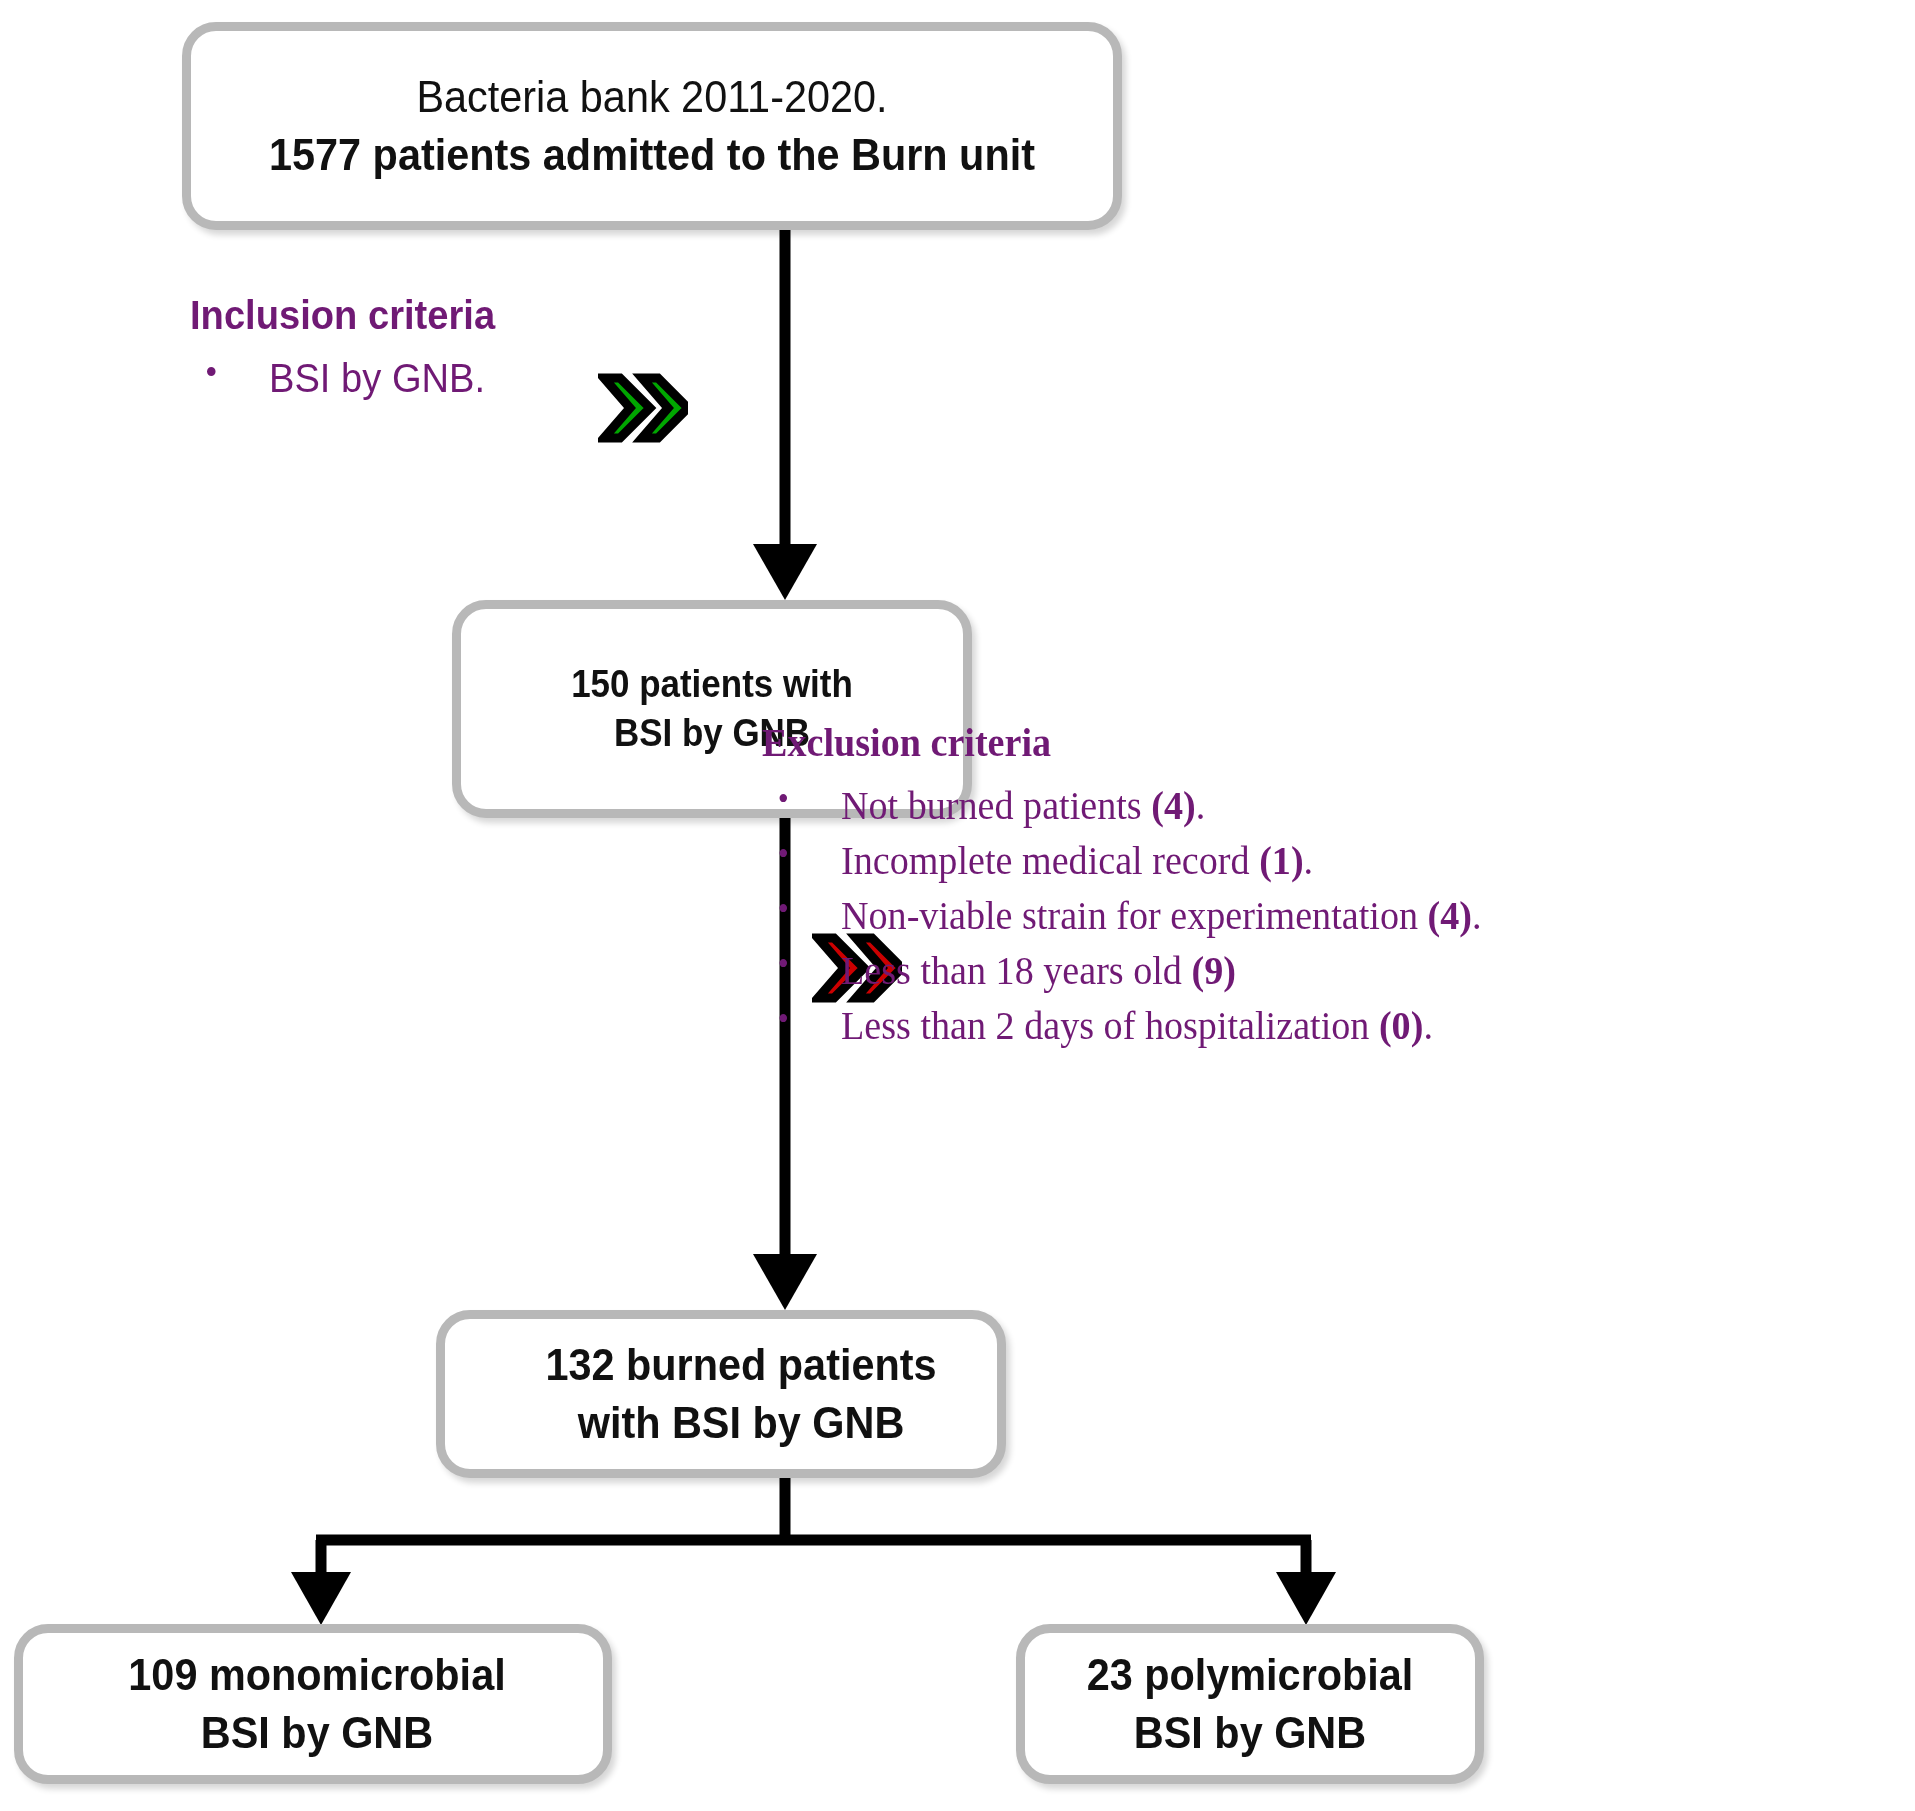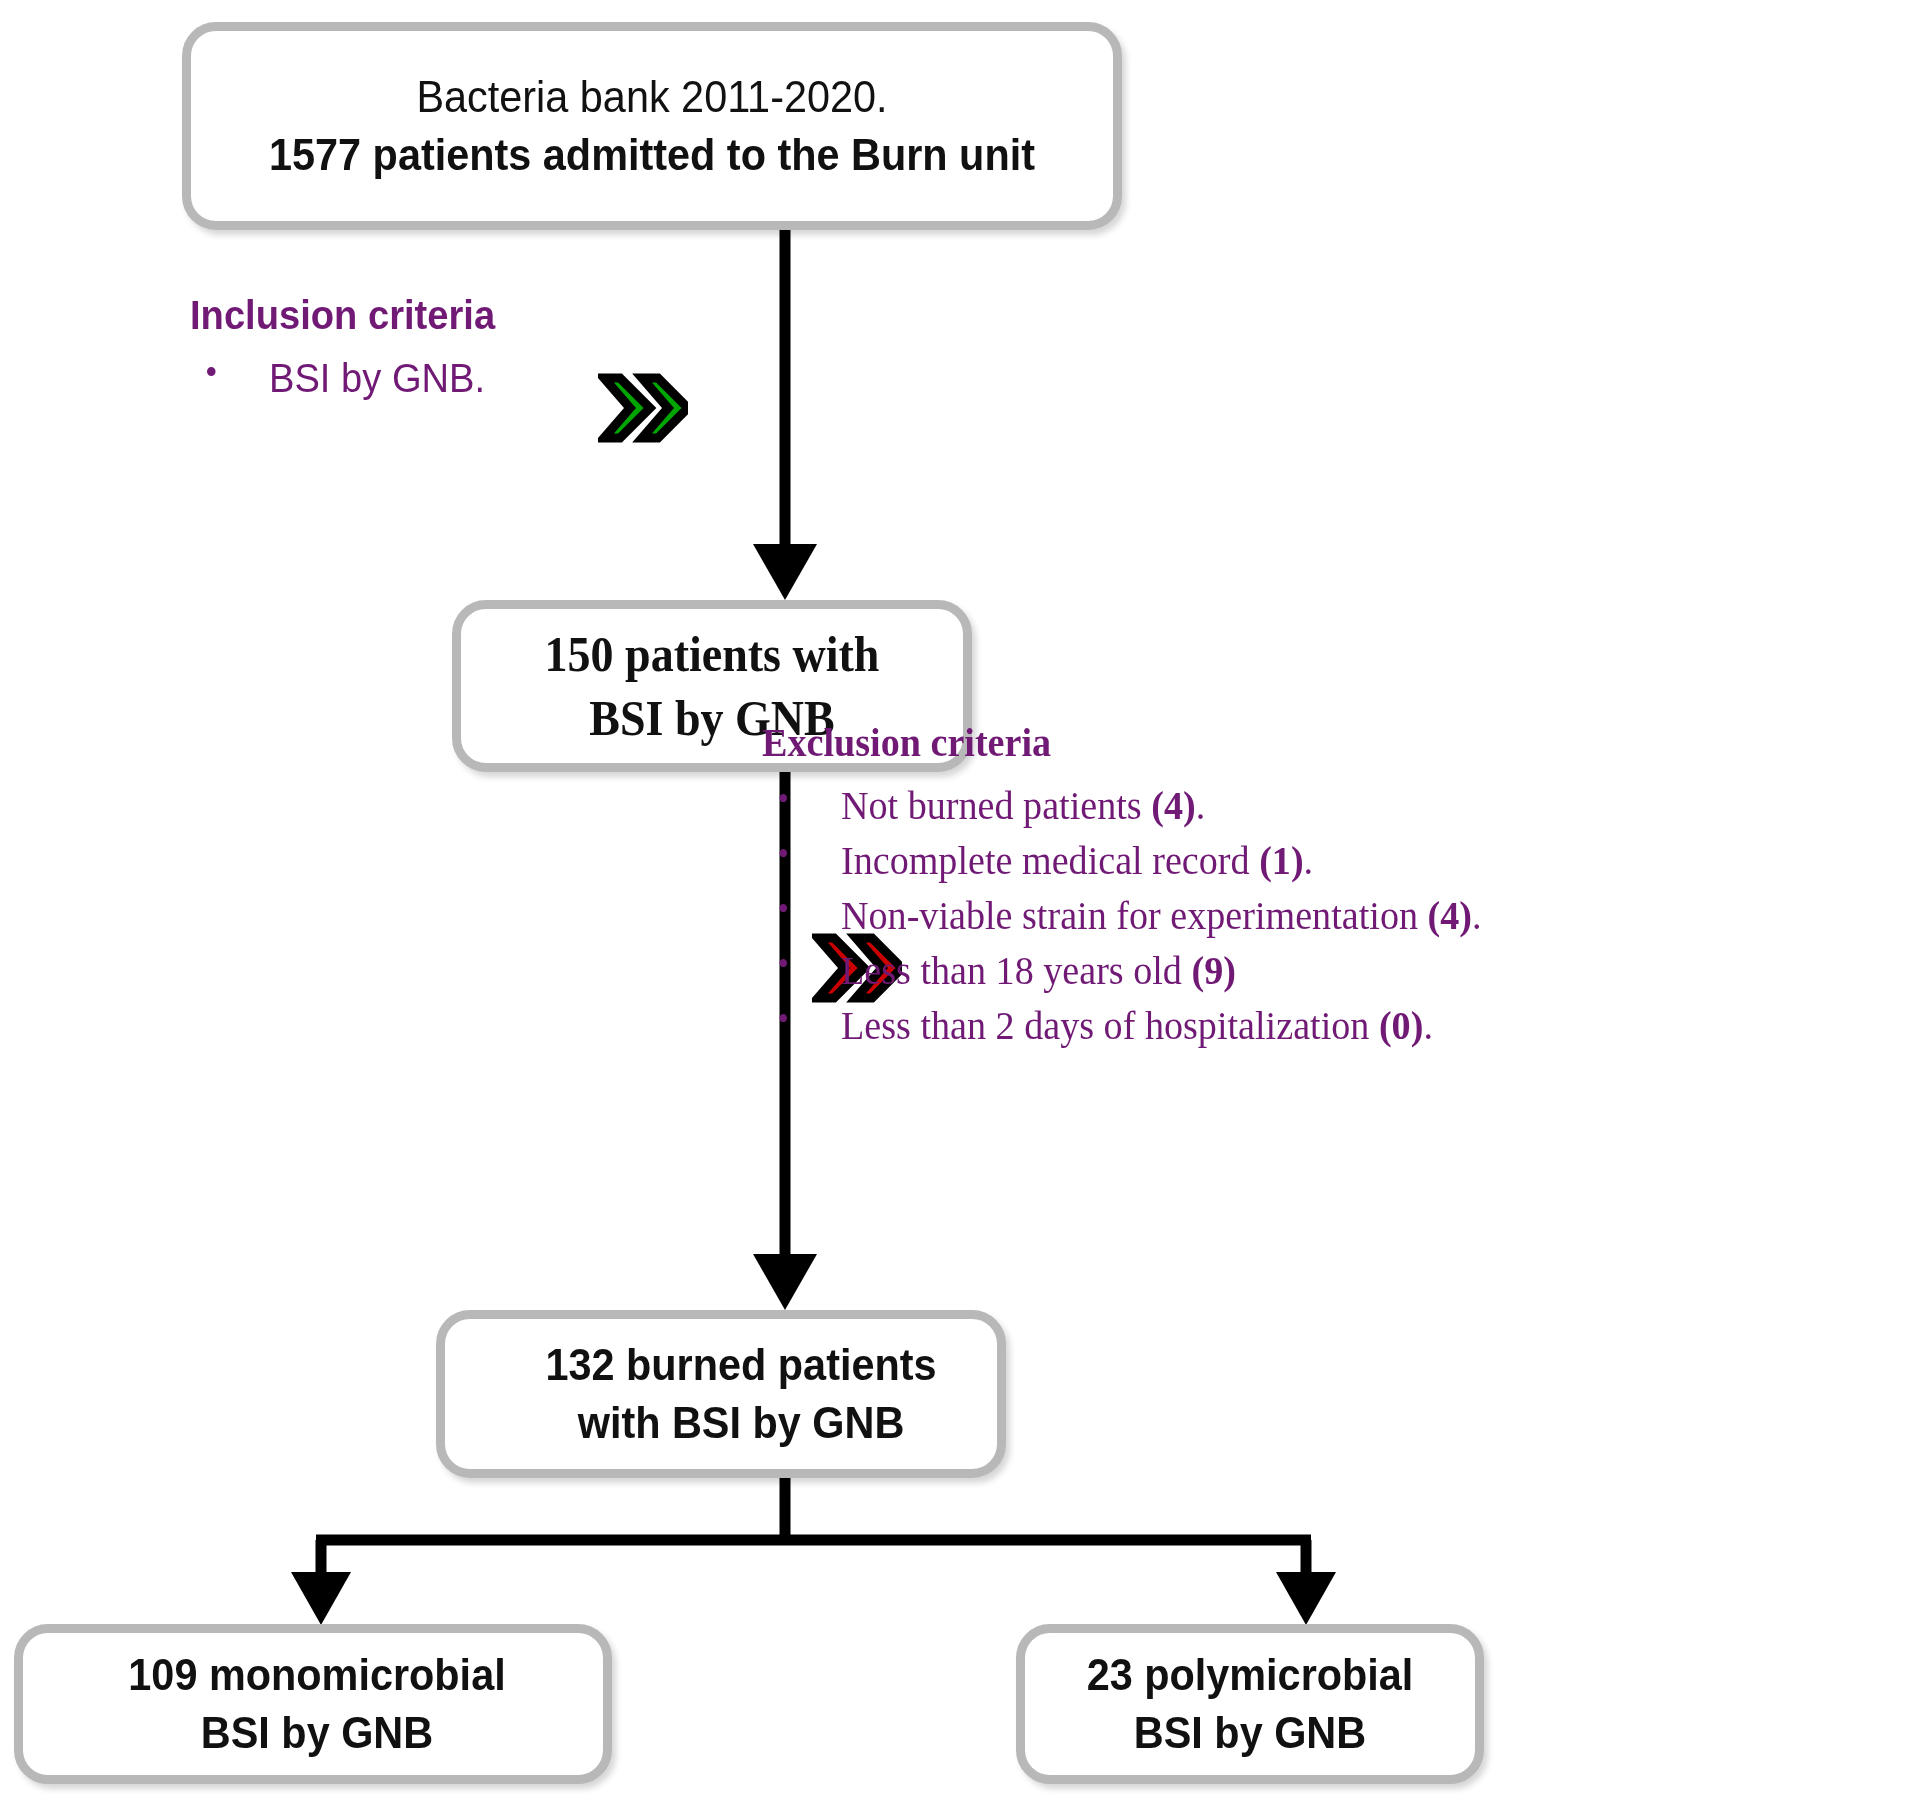--- a/index.html
+++ b/index.html
@@ -37,21 +37,21 @@
   .flowbox .ln {
     display: block;
     width: 100%;
     white-space: nowrap;
     transform: scaleX(0.92);
   }
   .ln.reg  { font-weight: 400; }
   .ln.bold { font-weight: 700; }
 
   #box-bank      { left: 168px;  top: 22px;   width: 940px;  height: 208px; font-size: 45px; margin-left: 14px; }
-  #box-150       { left: 452px;  top: 600px;  width: 520px;  height: 172px; font-size: 50px; font-family: Liberation Serif, serif; }
+  #box-150       { left: 452px;  top: 600px;  width: 520px;  height: 218px; font-size: 38px; }
   #box-132       { left: 436px;  top: 1310px; width: 570px;  height: 168px; font-size: 45px; padding-left: 40px; }
   #box-mono      { left: 14px;   top: 1624px; width: 598px;  height: 160px; font-size: 45px; padding-left: 8px; }
   #box-poly      { left: 1016px; top: 1624px; width: 468px;  height: 160px; font-size: 45px; justify-content: center; }
 
   
   #wires {
     position: absolute;
     left: 0; top: 0;
     width: 1915px;
     height: 1811px;

